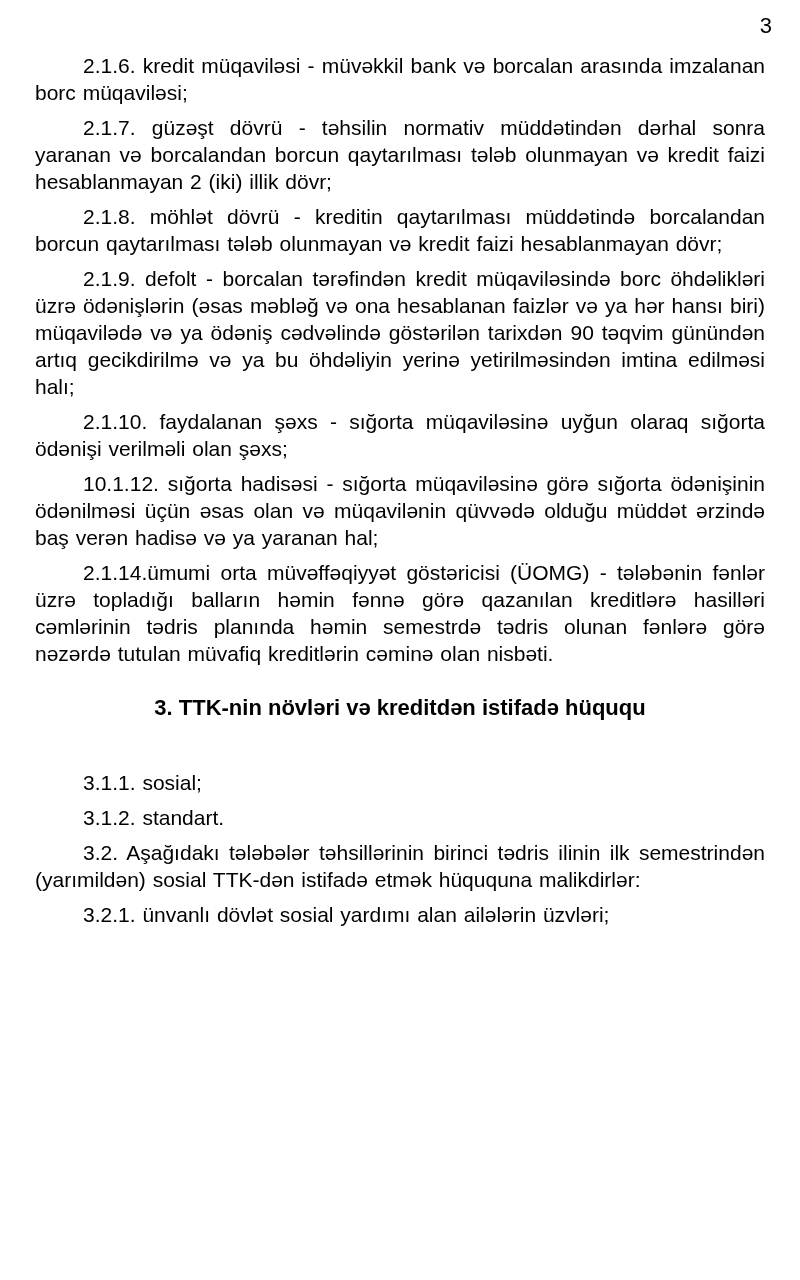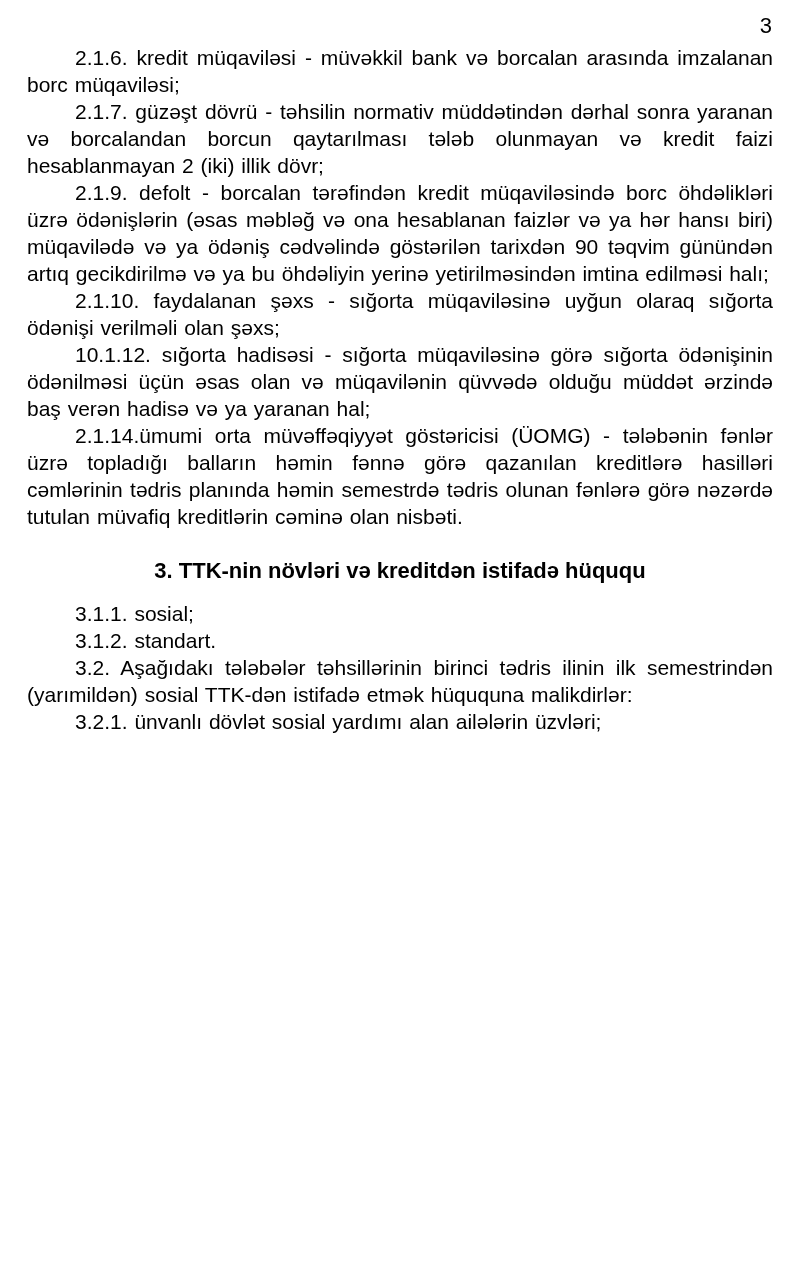--- a/index.html
+++ b/index.html
@@ -22,46 +22,47 @@
     top: 12px;
     right: 28px;
     font-size: 22px;
     line-height: 27px;
     color: #000000;
   }
   .content {
     padding: 44px 27px 0 27px;
   }
   p.body-par {
-    margin: 0;
+    margin: 8px;
     font-size: 21px;
     line-height: 27px;
     text-align: justify;
     text-indent: 48px;
     word-spacing: 1px;
   }
   h2.section-heading {
-    margin: 27px 0 16px 0;
+    margin: 27px 0 48px 0;
     font-size: 22px;
     line-height: 27px;
     font-weight: bold;
     text-align: center;
   }
 </style>
 </head>
 <body>
 
 <div class="page">
 
   <div class="page-number">3</div>
 
   <div class="content">
 
     <p class="body-par">2.1.6. kredit müqaviləsi - müvəkkil bank və borcalan arasında imzalanan borc müqaviləsi;</p>
     <p class="body-par">2.1.7. güzəşt dövrü - təhsilin normativ müddətindən dərhal sonra yaranan və borcalandan borcun qaytarılması tələb olunmayan və kredit faizi hesablanmayan 2 (iki) illik dövr;</p>
+    <p class="body-par">2.1.8. möhlət dövrü - kreditin qaytarılması müddətində borcalandan borcun qaytarılması tələb olunmayan və kredit faizi hesablanmayan dövr;</p>
     <p class="body-par">2.1.9. defolt - borcalan tərəfindən kredit müqaviləsində borc öhdəlikləri üzrə ödənişlərin (əsas məbləğ və ona hesablanan faizlər və ya hər hansı biri) müqavilədə və ya ödəniş cədvəlində göstərilən tarixdən 90 təqvim günündən artıq gecikdirilmə və ya bu öhdəliyin yerinə yetirilməsindən imtina edilməsi halı;</p>
     <p class="body-par">2.1.10. faydalanan şəxs - sığorta müqaviləsinə uyğun olaraq sığorta ödənişi verilməli olan şəxs;</p>
     <p class="body-par">10.1.12. sığorta hadisəsi - sığorta müqaviləsinə görə sığorta ödənişinin ödənilməsi üçün əsas olan və müqavilənin qüvvədə olduğu müddət ərzində baş verən hadisə və ya yaranan hal;</p>
     <p class="body-par">2.1.14.ümumi orta müvəffəqiyyət göstəricisi (ÜOMG) - tələbənin fənlər üzrə topladığı balların həmin fənnə görə qazanılan kreditlərə hasilləri cəmlərinin tədris planında həmin semestrdə tədris olunan fənlərə görə nəzərdə tutulan müvafiq kreditlərin cəminə olan nisbəti.</p>
 
     <h2 class="section-heading">3. TTK-nin növləri və kreditdən istifadə hüququ</h2>
 
     <p class="body-par">3.1.1. sosial;</p>
     <p class="body-par">3.1.2. standart.</p>
     <p class="body-par">3.2. Aşağıdakı tələbələr təhsillərinin birinci tədris ilinin ilk semestrindən (yarımildən) sosial TTK-dən istifadə etmək hüququna malikdirlər:</p>

